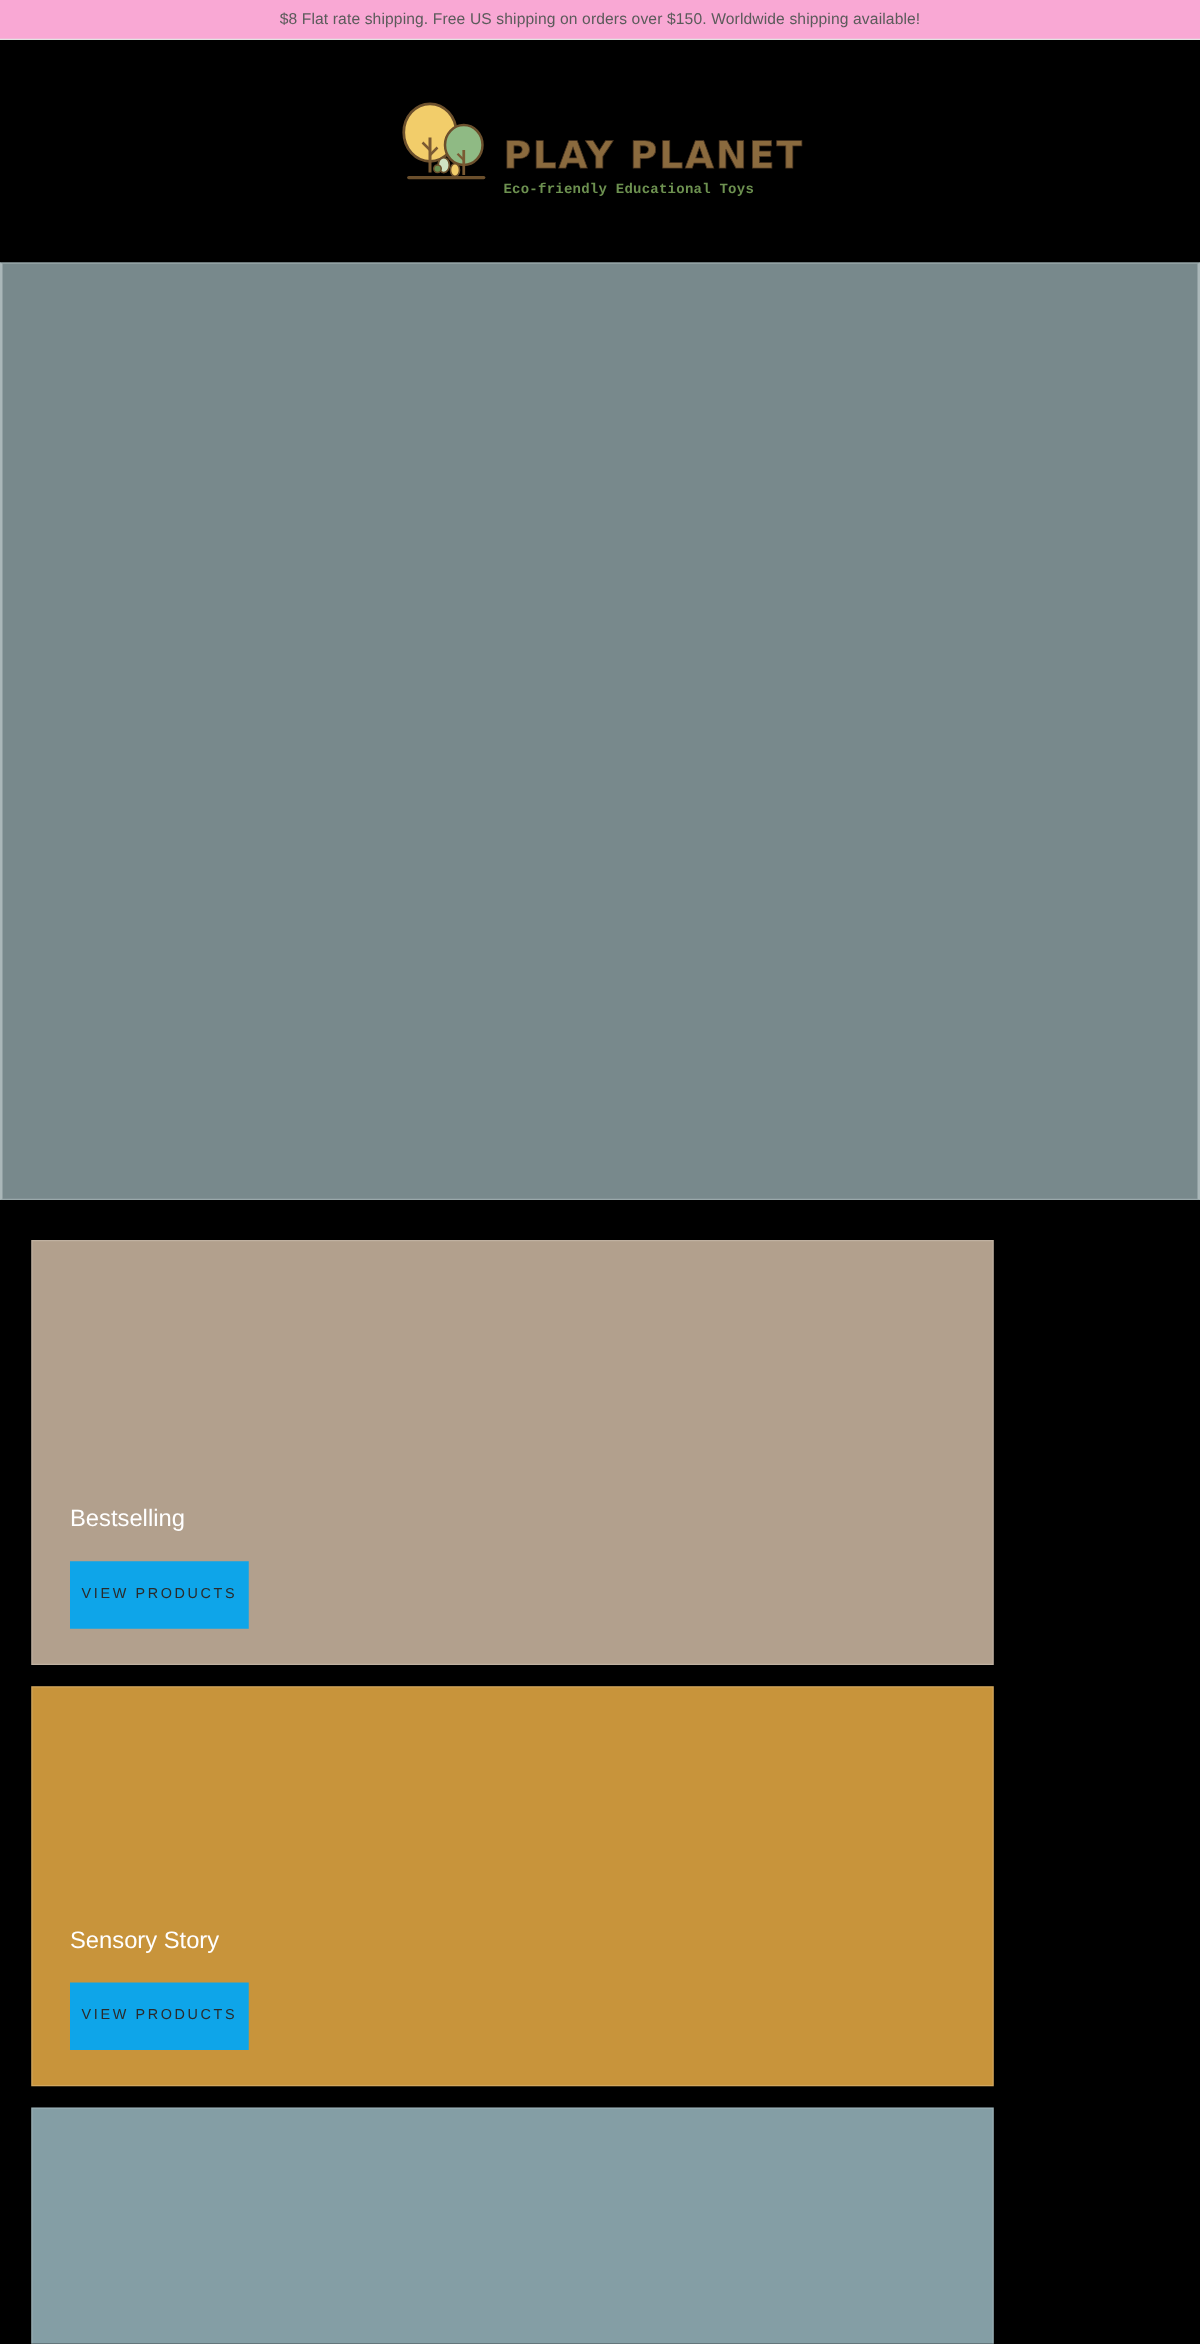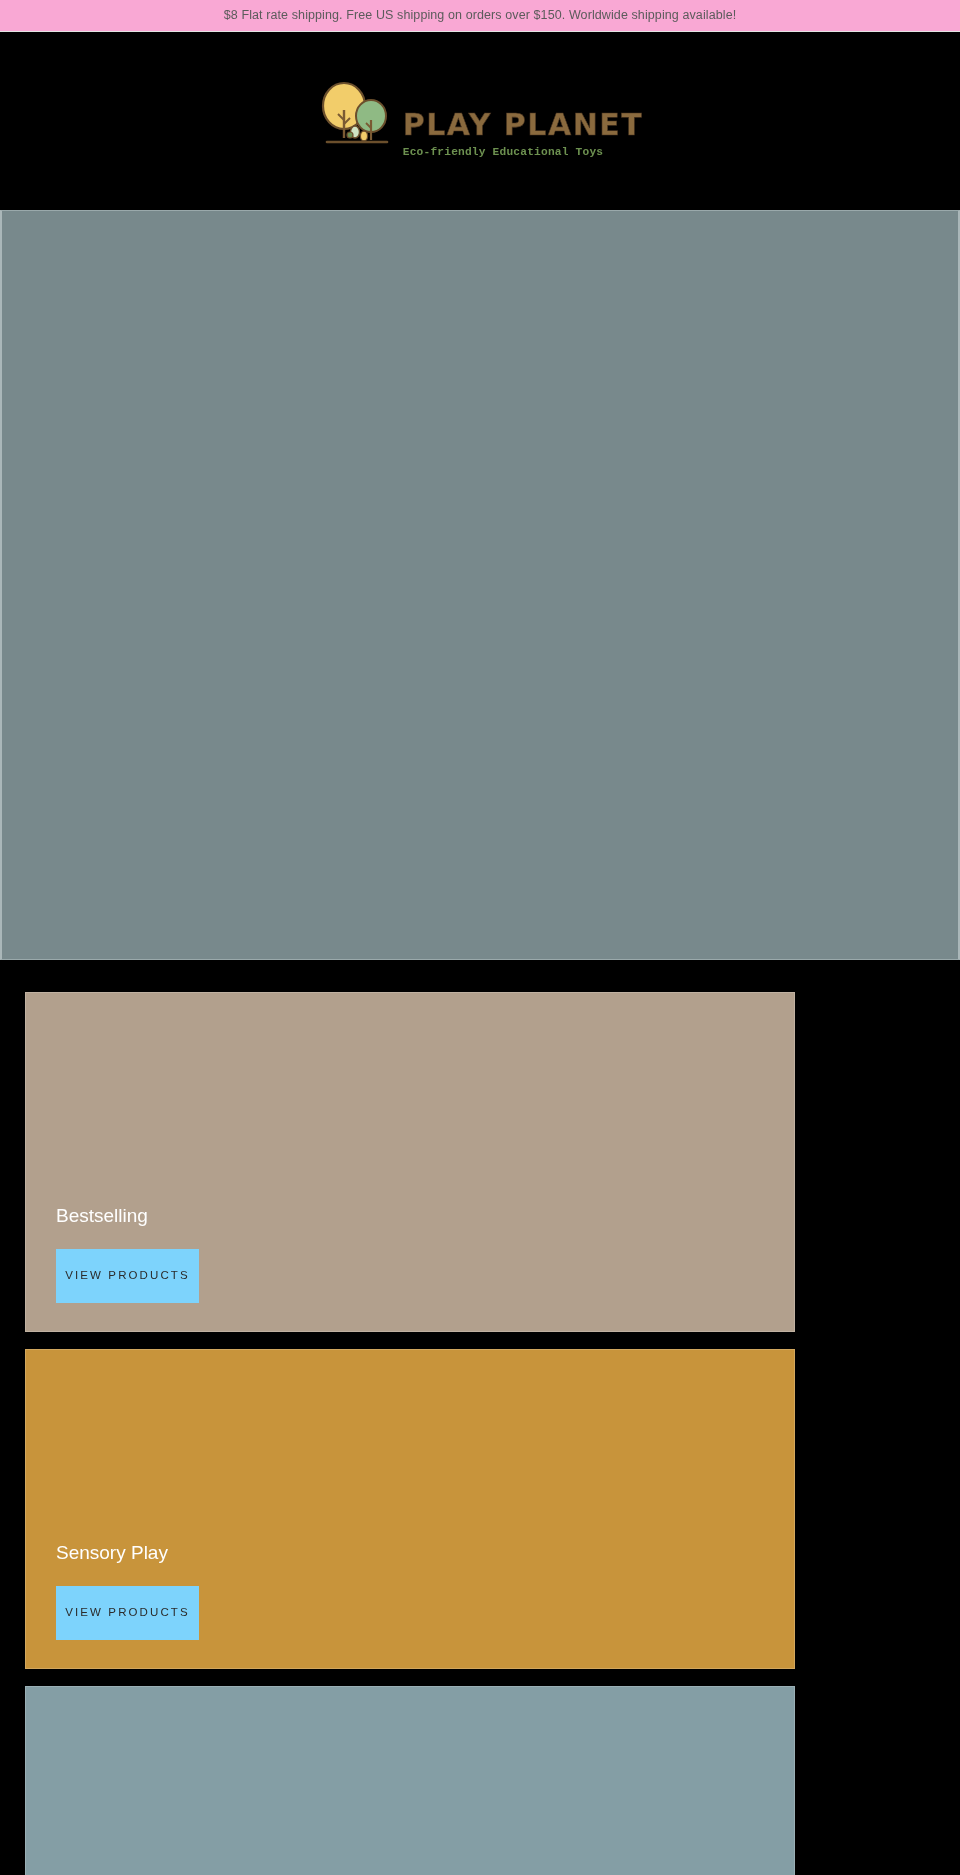--- a/index.html
+++ b/index.html
@@ -131,21 +131,21 @@
   .card-title {
     font-size: 19px;
     color: #ffffff;
     line-height: 1.1;
     margin-bottom: 22px;
     font-weight: normal;
   }
   .card-button {
     width: 143px;
     min-height: 54px;
-    background: #7dd3fc;
+    background: #0ea5e9;
     color: #2b2b2b;
     font-size: 11.5px;
     letter-spacing: 2.1px;
     line-height: 1.55;
     text-align: center;
     display: flex;
     align-items: center;
     justify-content: center;
     cursor: pointer;
     border: none;
@@ -208,19 +208,19 @@
 <section class="hero" style="background: rgb(120, 137, 140);"></section>
 
 <section class="collections">
 
   <div class="collection-card card-bestselling" style="background: rgb(178, 160, 141);">
     <div class="card-title">Bestselling</div>
     <button class="card-button">VIEW PRODUCTS</button>
   </div>
 
   <div class="collection-card card-sensory" style="background: rgb(200, 148, 59);">
-    <div class="card-title">Sensory Play</div>
+    <div class="card-title">Sensory Story</div>
     <button class="card-button">VIEW PRODUCTS</button>
   </div>
 
   <div class="collection-card card-third" style="background: rgb(132, 158, 165);"></div>
 
 </section>
 
 </body></html>

